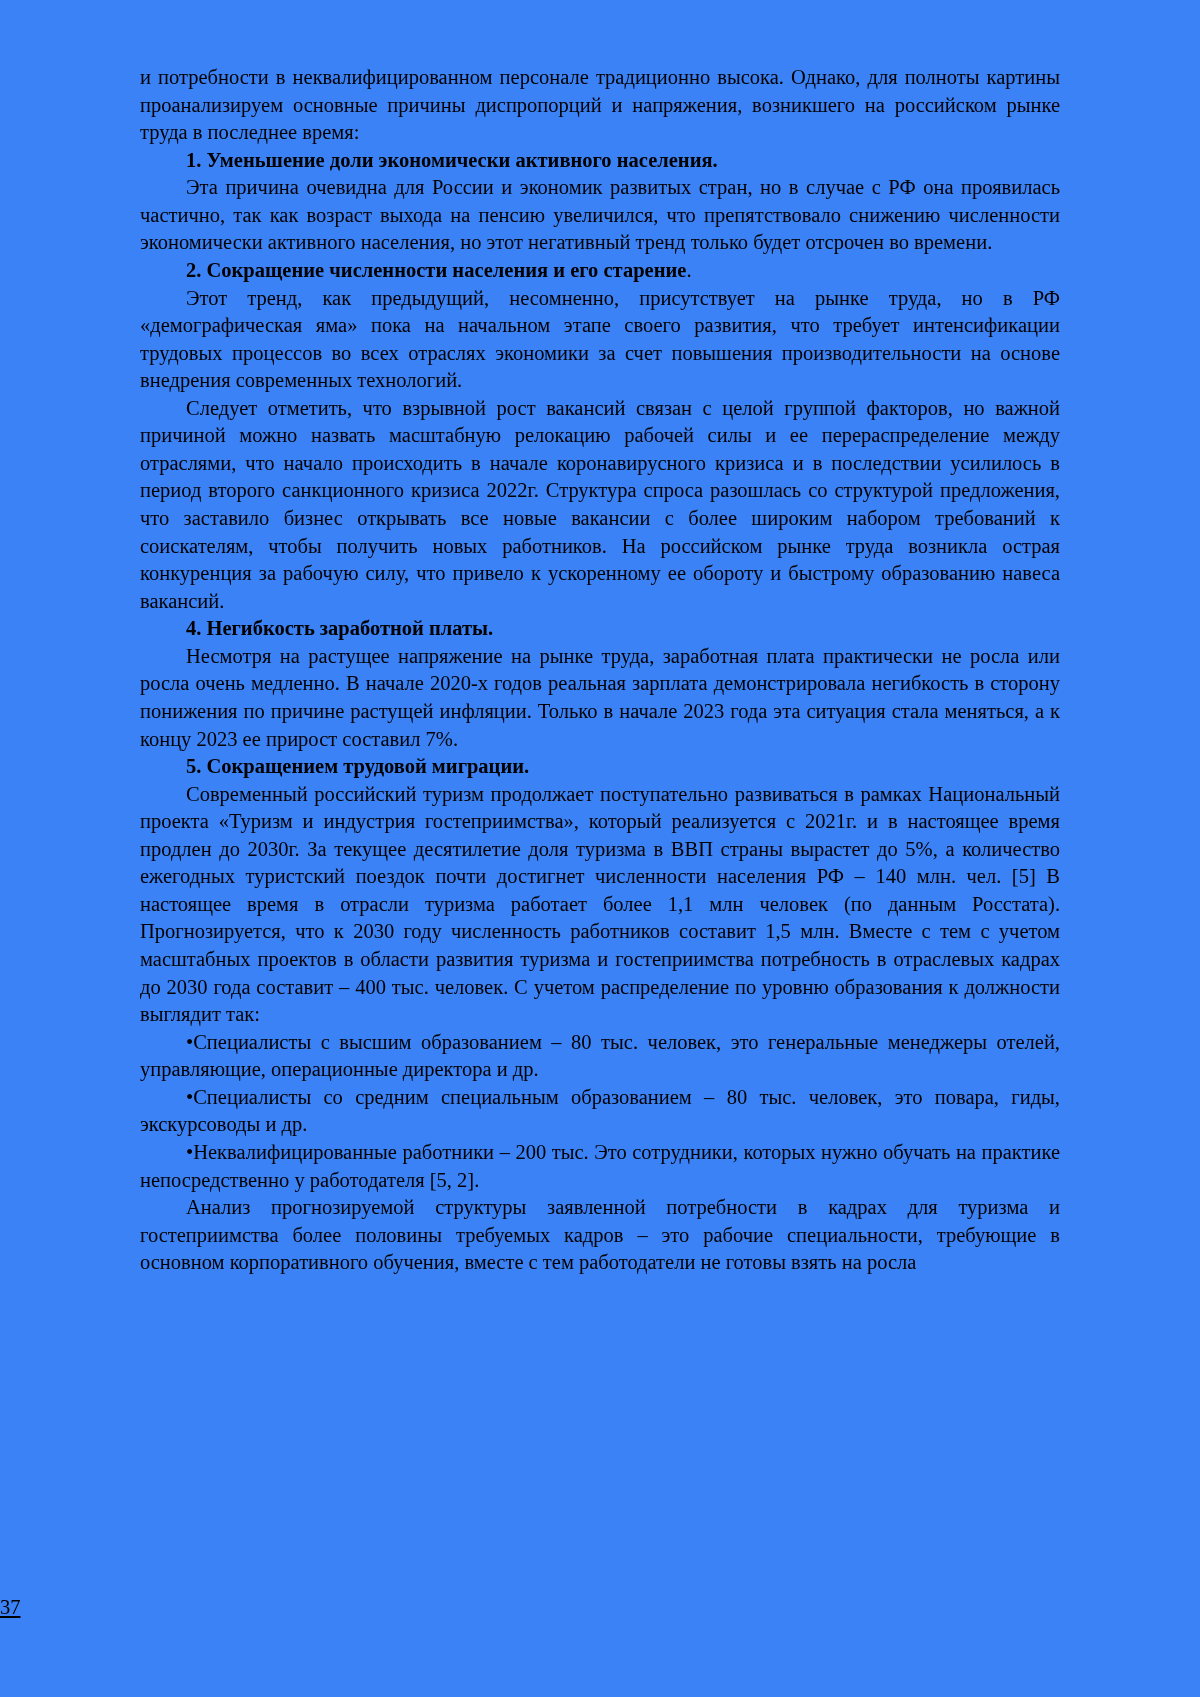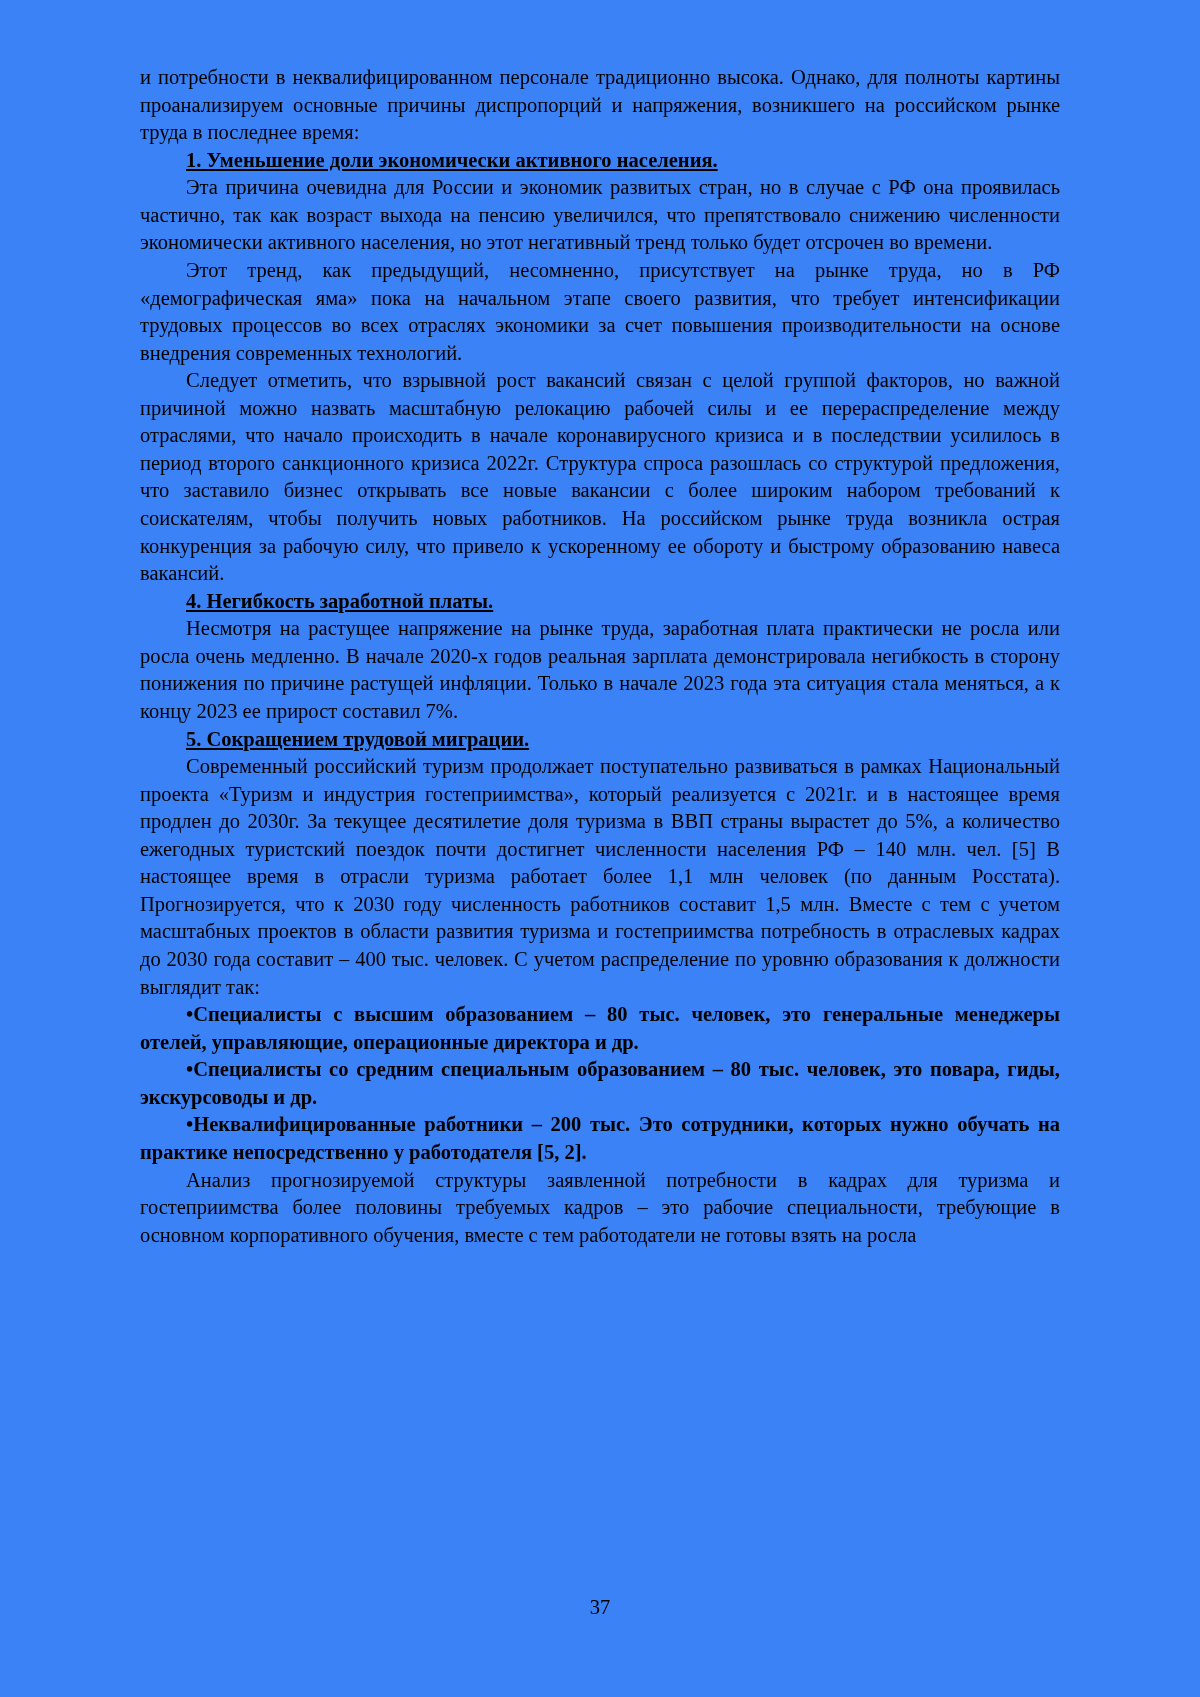--- a/index.html
+++ b/index.html
@@ -30,50 +30,50 @@
     line-height: 1.345;
     text-align: justify;
     text-justify: inter-word;
   }
   p.indent {
     text-indent: 46px;
   }
   p.heading {
     text-indent: 46px;
     font-weight: bold;
-    text-decoration: underline;
   }
   p.heading .normal {
     font-weight: normal;
   }
   .bullet-first-line {
     text-indent: 46px;
-    font-weight: bold;
   }
   .pageno {
     position: absolute;
     left: 0;
     right: 0;
     bottom: 78px;
-    text-align: center;
+    text-align: left;
     font-size: 20.5px;
+    text-decoration: underline;
   }
 </style>
 </head>
 <body>
 
 <div class="page">
   <div class="content">
 
     <p class="body">и потребности в неквалифицированном персонале традиционно высока. Однако, для полноты картины проанализируем основные причины диспропорций и напряжения, возникшего на российском рынке труда в последнее время:</p>
 
     <p class="heading">1.  Уменьшение доли экономически активного населения.</p>
 
     <p class="indent">Эта причина очевидна для России и экономик развитых стран, но в случае с РФ она проявилась частично, так как возраст выхода на пенсию увеличился, что препятствовало снижению численности экономически активного населения, но этот негативный тренд только будет отсрочен во времени.</p>
 
+    <p class="heading"><span>2.  Сокращение численности населения и его старение</span><span class="normal">.</span></p>
 
     <p class="indent">Этот тренд, как предыдущий, несомненно, присутствует на рынке труда, но в РФ «демографическая яма» пока на начальном этапе своего развития, что требует интенсификации трудовых процессов во всех отраслях экономики за счет повышения производительности на основе внедрения современных технологий.</p>
 
 
     <p class="indent">Следует отметить, что взрывной рост вакансий связан с целой группой факторов, но важной причиной можно назвать масштабную релокацию рабочей силы и ее перераспределение между отраслями, что начало происходить в начале коронавирусного кризиса и в последствии усилилось в период второго санкционного кризиса 2022г. Структура спроса разошлась со структурой предложения, что заставило бизнес открывать все новые вакансии с более широким набором требований к соискателям, чтобы получить новых работников. На российском рынке труда возникла острая конкуренция за рабочую силу, что привело к ускоренному ее обороту и быстрому образованию навеса вакансий.</p>
 
     <p class="heading">4.  Негибкость заработной платы.</p>
 
     <p class="indent">Несмотря на растущее напряжение на рынке труда, заработная плата практически не росла или росла очень медленно. В начале 2020-х годов реальная зарплата демонстрировала негибкость в сторону понижения по причине растущей инфляции. Только в начале 2023 года эта ситуация стала меняться, а к концу 2023 ее прирост составил 7%.</p>
 

